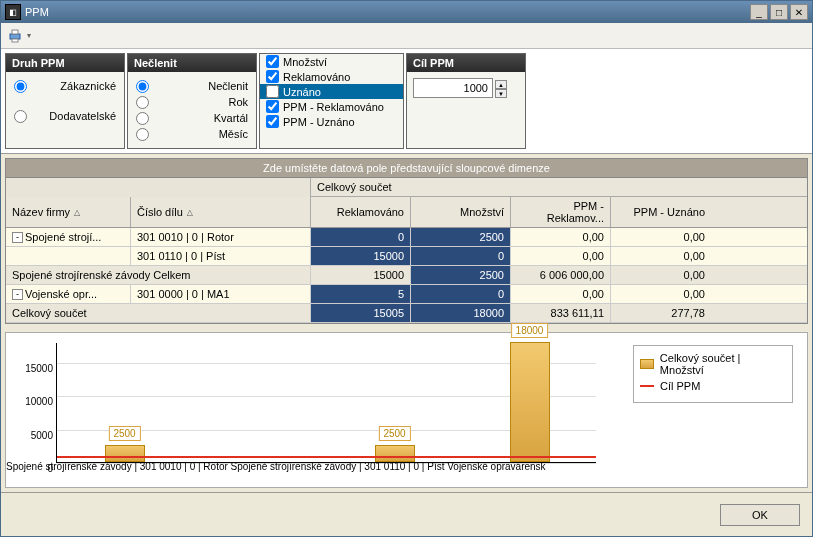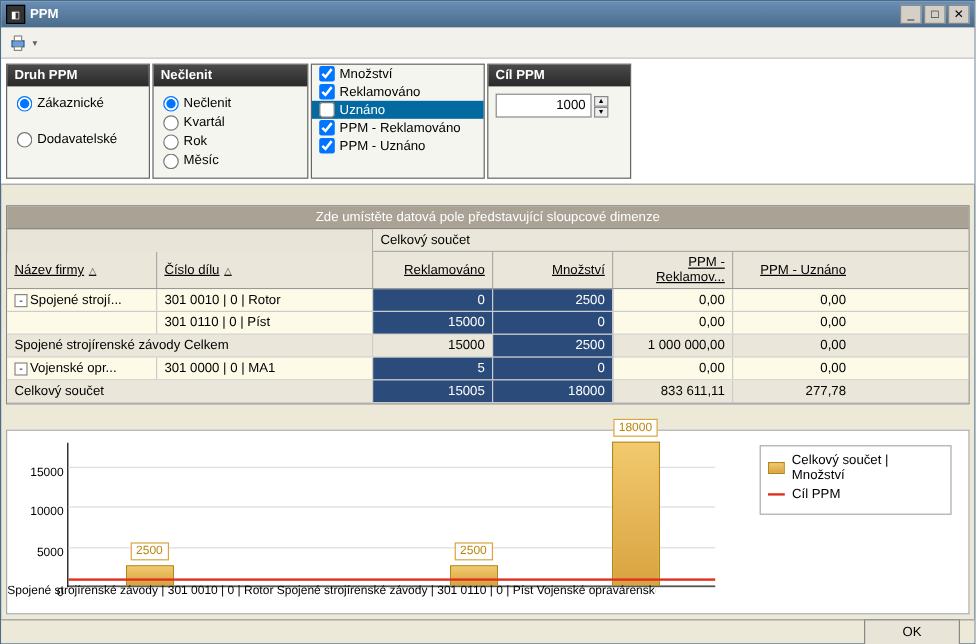--- a/index.html
+++ b/index.html
@@ -1,47 +1,47 @@
 <!DOCTYPE html>
 <html><head>
 <meta charset="utf-8">
 <style>
 * { box-sizing: border-box; margin: 0; padding: 0; font-family: Tahoma, Arial, sans-serif; font-size: 11px; }
 html,body { width: 813px; height: 537px; overflow: hidden; background: #fff; }
 
 .window { width: 813px; height: 537px; border: 1px solid #4a6b8a; background: #ece9d8; display: flex; flex-direction: column; }
 .titlebar { height: 22px; background: linear-gradient(#6a8fb5,#4a6b8a); display: flex; align-items: center; color: #fff; padding: 0 4px; }
 .titlebar .icon { width: 16px; height: 16px; background: #333; border: 1px solid #000; margin-right: 4px; display:flex;align-items:center;justify-content:center;font-size:8px;color:#fff;}
-.titlebar .title { flex: 1; font-weight: bold; }
+.titlebar .title { flex: 1; font-weight: normal; }
 .titlebar .ctl { width: 18px; height: 16px; background: #d4d0c8; border: 1px solid #888; margin-left: 2px; display: flex; align-items: center; justify-content: center; font-size: 10px; color:#000; cursor:pointer;}
 .toolbar { height: 26px; background: #f2f1ec; border-bottom: 1px solid #bbb; display: flex; align-items: center; padding: 0 4px; }
 .toolbar .print { width: 20px; height: 20px; display:flex; align-items:center; justify-content:center; cursor:pointer;}
 .toolbar .drop { font-size: 8px; margin-left:2px; color:#666; cursor:pointer;}
 
 .config-row { display: flex; padding: 4px; gap: 2px; background: #fff; border-bottom:1px solid #999;}
 .panel { border: 1px solid #666; background: #f5f5f0; display: flex; flex-direction: column; }
 .panel-h { background: linear-gradient(#4a4a4a,#2a2a2a); color: #fff; font-weight: bold; padding: 3px 6px; }
 .panel-body { padding: 6px 8px; }
 .p1{width:120px;} .p2{width:130px;} .p3{width:145px;} .p4{width:120px;}
-.radio-row, .check-row { display:flex; align-items:center; gap:4px; padding:2px 0; cursor:pointer; height:16px;}
+.radio-row, .check-row { display:flex; align-items:center; gap:4px; padding:2px 0; cursor:pointer; height:16px;justify-content:space-between;}
 .radio-row input, .check-row input { margin:0; }
 .fields-body { padding: 0; }
 .field-item { display:flex; align-items:center; gap:4px; padding:1px 6px; height:15px; cursor:pointer;}
 .field-item.sel { background:#0369a1; color:#fff; }
 .cil-body { display:flex; align-items:flex-end; padding:6px;}
 .cil-input { width:80px; height:20px; border:1px solid #888; text-align:right; padding:0 4px; background:#fff;}
 .spinner { display:flex; flex-direction:column; margin-left:2px;}
 .spinner div { width:12px; height:9px; border:1px solid #888; background:#eee; font-size:6px; display:flex;align-items:center;justify-content:center;cursor:pointer;}
 
-.pivot { border:1px solid #888; margin:17px 4px; background:#e8e5d8; }
+.pivot { border:1px solid #888; margin:4px 4px; background:#e8e5d8; }
 .drop-hint { background:#a9a295; color:#fff; text-align:center; padding:3px; font-size:11px; border-bottom:1px solid #888;}
 .sub-hdr { display:flex; }
 .sub-hdr .left-spacer{ width:305px; border-right:1px solid #aaa;}
 .sub-hdr .ttl { flex:1; padding:3px 6px; background:#eae7da; border-bottom:1px solid #aaa;}
-.col-hdrs { display:flex; background:#eae7da; border-bottom:1px solid #999;text-decoration:underline;}
+.col-hdrs { display:flex; background:#eae7da; border-bottom:1px solid #999;}
 .ch { padding:3px 6px; border-right:1px solid #aaa; display:flex; align-items:center; gap:4px;}
 .ch .sort { font-size:8px; color:#555;}
 .c-name{width:125px;} .c-part{width:180px;} .c-d{width:100px; text-align:right; justify-content:flex-end;}
 .row { display:flex; border-bottom:1px solid #ccc; background:#fdfbe8;}
 .row.total { background:#eae7da; font-weight:normal;}
 .cell { padding:3px 6px; border-right:1px solid #ccc; }
 .cell.c-name{display:flex;align-items:center;gap:2px;}
 .cell.c-part{}
 .cell.num { text-align:right; width:100px;}
 .cell.dark { background:#2b4b7a; color:#fff; }
@@ -53,21 +53,21 @@
 .grid{ position:absolute; left:0; right:0; height:1px; background:#ddd;}
 .bar{ position:absolute; bottom:0; width:40px; background:linear-gradient(#f2c96e,#d9a441); border:1px solid #b8860b;}
 .bar-lbl{ position:absolute; transform:translateX(-50%); border:1px solid #d9a441; background:#fff; padding:1px 4px; font-size:10px; color:#b8860b;}
 .cilline{ position:absolute; left:0; right:0; height:2px; background:#e03020;}
 .xlabels{ position:absolute; top:128px; left:0; width:540px; font-size:10px; white-space:nowrap; overflow:hidden;}
 .legend{ position:absolute; right:14px; top:12px; border:1px solid #aaa; background:#fff; padding:6px; width:160px;}
 .legend-row{display:flex;align-items:center;gap:6px;margin-bottom:4px;}
 .swatch-bar{width:14px;height:10px;background:linear-gradient(#f2c96e,#d9a441);border:1px solid #b8860b;}
 .swatch-line{width:14px;height:2px;background:#e03020;}
 
-.footer { height:20px; border-top:1px solid #999; display:flex; justify-content:flex-end; align-items:center; padding:0 12px; background:#ece9d8;}
+.footer { height:44px; border-top:1px solid #999; display:flex; justify-content:flex-end; align-items:center; padding:0 12px; background:#ece9d8;}
 .ok-btn{ width:80px; height:22px; border:1px solid #888; background:#e8e5d8; cursor:pointer;}
 </style>
 </head>
 <body>
 
 <div class="window">
   <div class="titlebar">
     <div class="icon">◧</div>
     <div class="title">PPM</div>
     <div class="ctl">_</div>
@@ -102,25 +102,25 @@
     </div>
     <div class="panel p2">
       <div class="panel-h">Nečlenit</div>
       <div class="panel-body">
         <label class="radio-row">
             <input type="radio" checked="" style="">
             <span>Nečlenit</span>
           </label>
         <label class="radio-row">
             <input type="radio" style="">
+            <span>Rok</span>
+          </label>
+        <label class="radio-row">
+            <input type="radio" style="">
             <span>Kvartál</span>
-          </label>
-        <label class="radio-row">
-            <input type="radio" style="">
-            <span>Rok</span>
           </label>
         <label class="radio-row">
             <input type="radio" style="">
             <span>Měsíc</span>
           </label>
       </div>
     </div>
     <div class="panel p3">
       <div class="fields-body" id="fields-list">
           <div class="field-item">
@@ -204,21 +204,21 @@
           <div class="cell c-part">301 0110 | 0 | Píst</div>
           <div class="cell num dark">15000</div>
           <div class="cell num dark">0</div>
           <div class="cell num">0,00</div>
           <div class="cell num" style="border-right:none">0,00</div>
         </div>
         <div class="row total">
           <div class="cell" style="width:305px">Spojené strojírenské závody Celkem</div>
           <div class="cell num ">15000</div>
           <div class="cell num dark">2500</div>
-          <div class="cell num">1 000 000,00</div>
+          <div class="cell num">6 006 000,00</div>
           <div class="cell num" style="border-right:none">0,00</div>
         </div>
         <div class="row">
           <div class="cell c-name">
             <span class="expander">-</span>
             <span>Vojenské opr...</span>
           </div>
           <div class="cell c-part">301 0000 | 0 | MA1</div>
           <div class="cell num dark">5</div>
           <div class="cell num dark">0</div>

